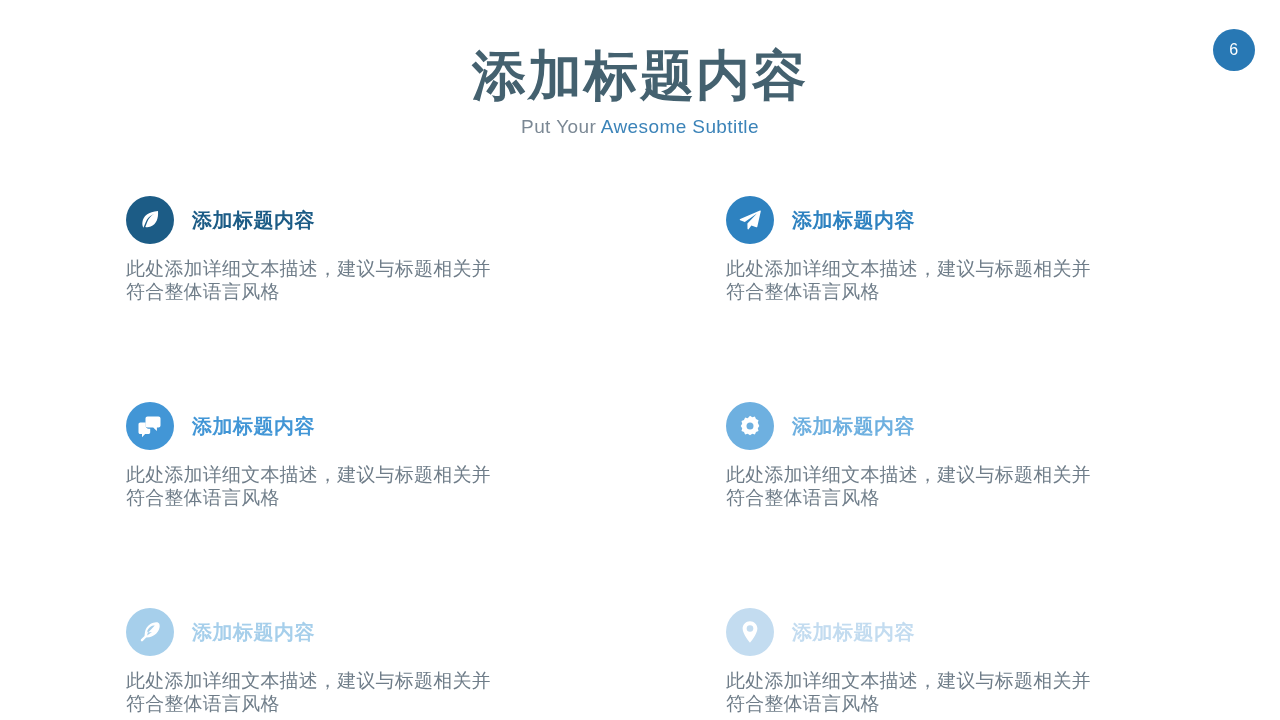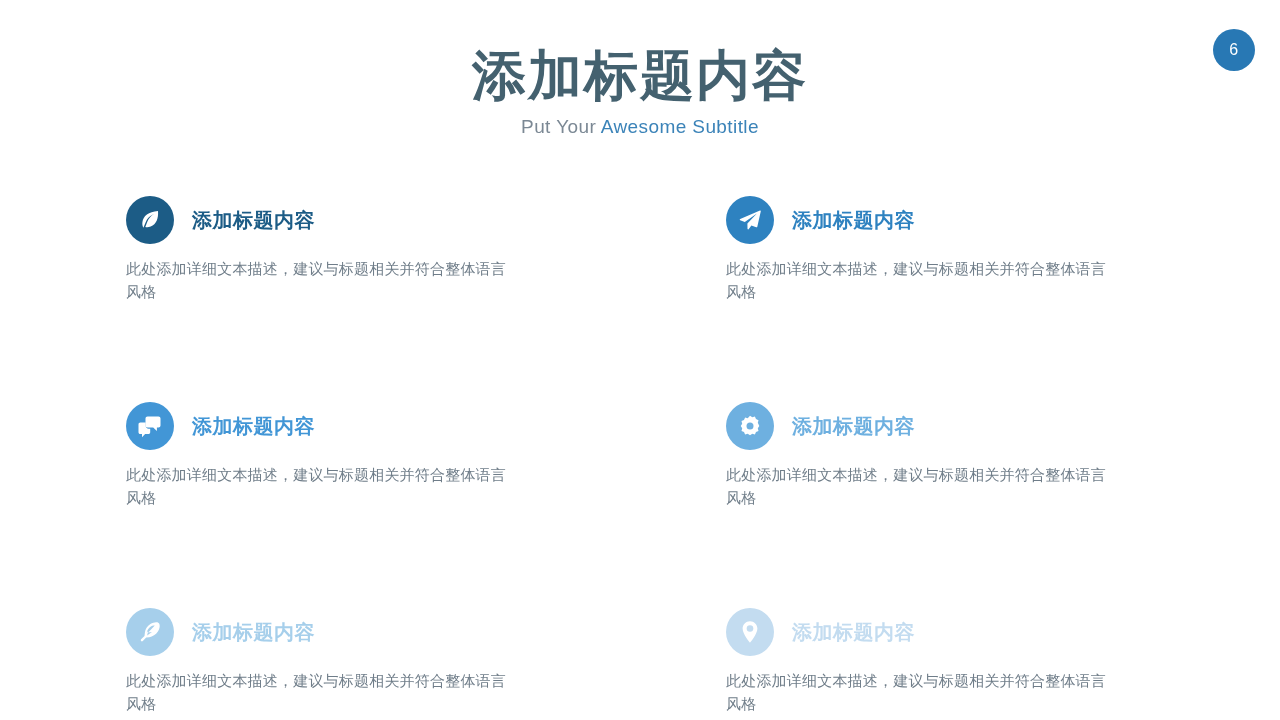--- a/index.html
+++ b/index.html
@@ -93,21 +93,21 @@
   }
   .feature-title {
     margin-left: 18px;
     font-size: 20px;
     line-height: 24px;
     font-weight: 700;
     letter-spacing: 0.5px;
   }
   .feature-body {
     margin-top: 13px;
-    font-size: 15px;
+    font-size: 19px;
     line-height: 23px;
     color: #6f7d89;
     width: 380px;
     letter-spacing: 0.2px;
   }
 </style>
 </head>
 <body style="background: rgb(255, 255, 255);">
 
 <div class="page-badge" style="background: rgb(40, 120, 180);">

